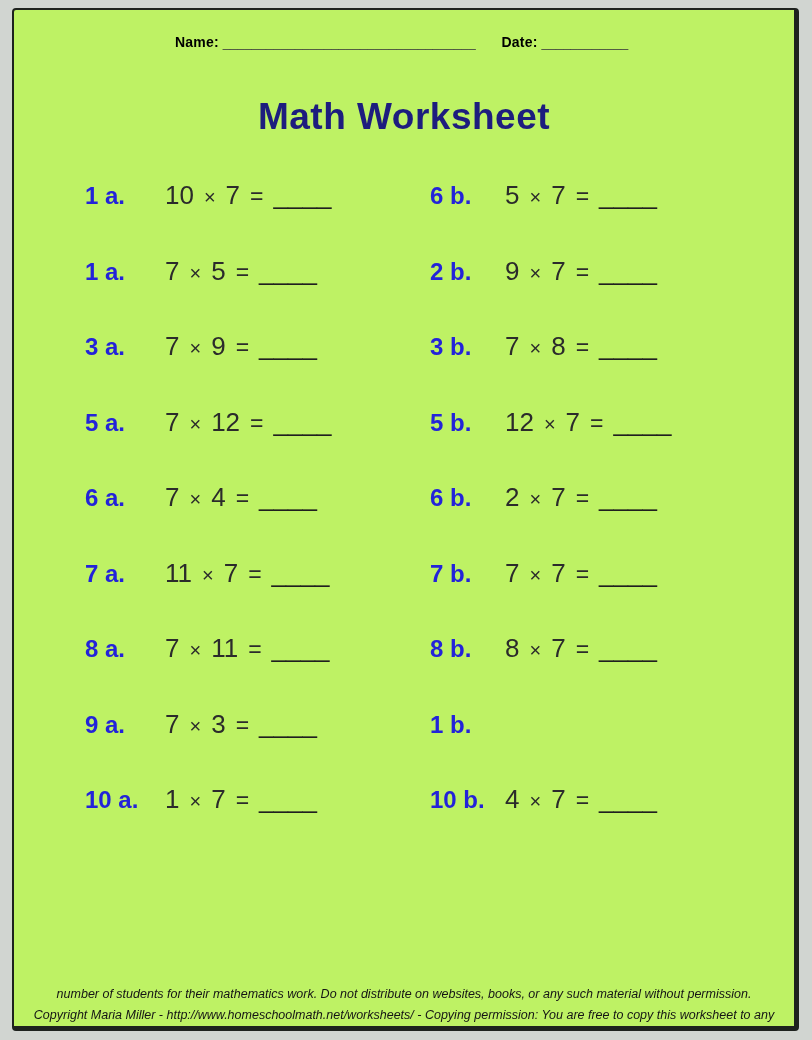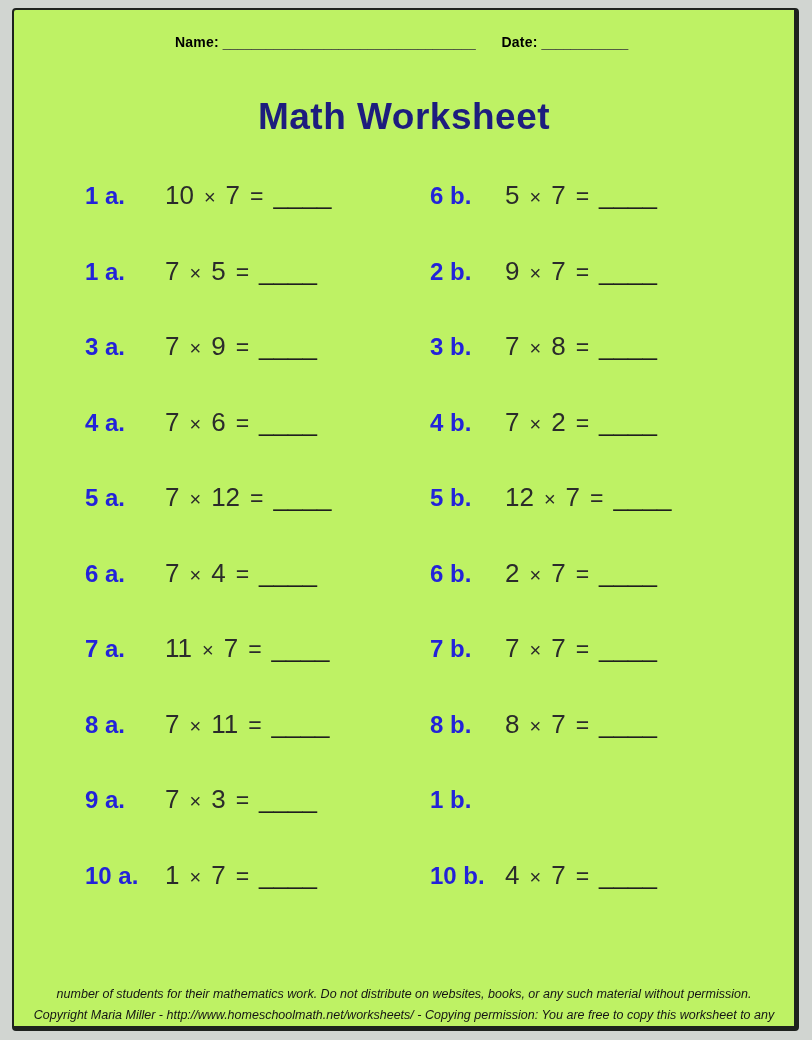--- a/index.html
+++ b/index.html
@@ -123,26 +123,20 @@
       <span class="expr"><span>9</span><span class="op">×</span><span>7</span><span class="eqs">=</span><span class="blank">____</span></span>
     </div>
 
     <div class="row">
       <span class="plabel plabel-a">3 a.</span>
       <span class="expr expr-a"><span>7</span><span class="op">×</span><span>9</span><span class="eqs">=</span><span class="blank">____</span></span>
       <span class="plabel plabel-b">3 b.</span>
       <span class="expr"><span>7</span><span class="op">×</span><span>8</span><span class="eqs">=</span><span class="blank">____</span></span>
     </div>
 
-    <div class="row">
-      <span class="plabel plabel-a">4 a.</span>
-      <span class="expr expr-a"><span>7</span><span class="op">×</span><span>6</span><span class="eqs">=</span><span class="blank">____</span></span>
-      <span class="plabel plabel-b">4 b.</span>
-      <span class="expr"><span>7</span><span class="op">×</span><span>2</span><span class="eqs">=</span><span class="blank">____</span></span>
-    </div>
 
     <div class="row">
       <span class="plabel plabel-a">5 a.</span>
       <span class="expr expr-a"><span>7</span><span class="op">×</span><span>12</span><span class="eqs">=</span><span class="blank">____</span></span>
       <span class="plabel plabel-b">5 b.</span>
       <span class="expr"><span>12</span><span class="op">×</span><span>7</span><span class="eqs">=</span><span class="blank">____</span></span>
     </div>
 
     <div class="row">
       <span class="plabel plabel-a">6 a.</span>

